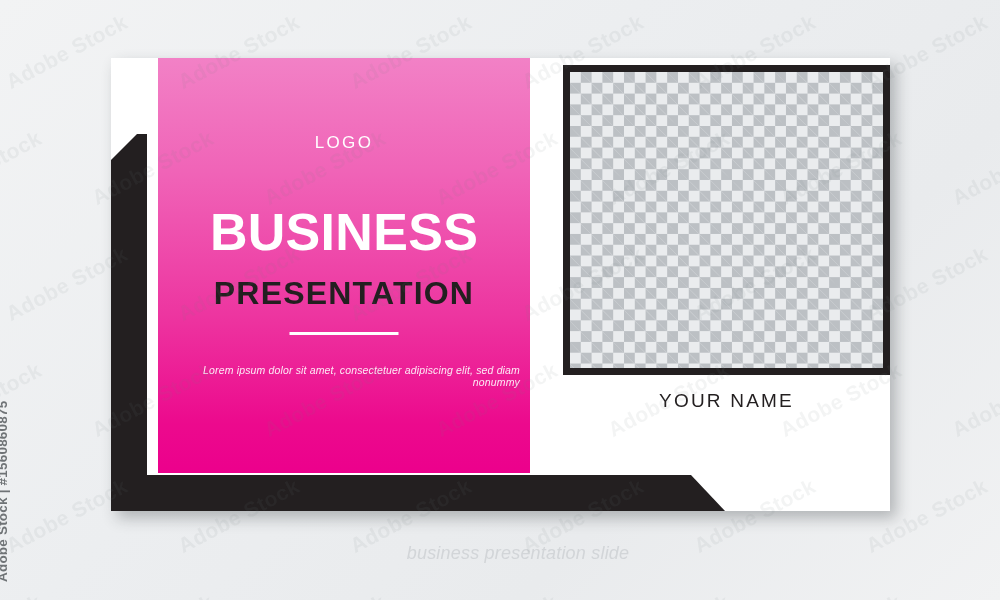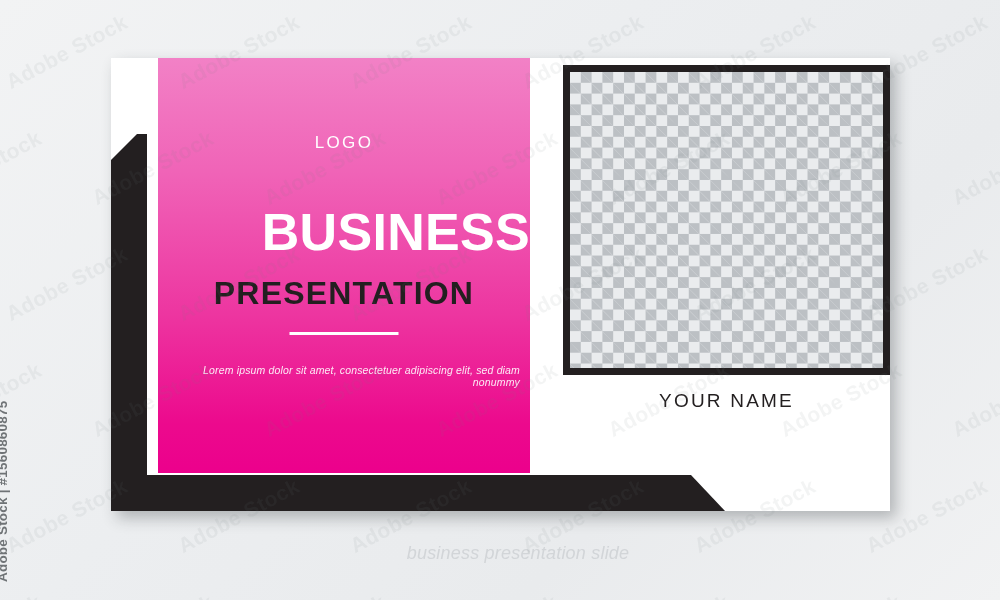--- a/index.html
+++ b/index.html
@@ -126,21 +126,21 @@
     text-align: center;
     color: #ffffff;
     font-size: 17px;
     font-weight: 300;
     letter-spacing: 2.4px;
   }
   .title-main {
     position: absolute;
     left: 0; right: 0;
     top: 148px;
-    text-align: right;
+    text-align: center;
     color: #ffffff;
     font-size: 52px;
     font-weight: 700;
     letter-spacing: 0.3px;
     line-height: 1;
   }
   .title-sub {
     position: absolute;
     left: 0; right: 0;
     top: 219px;

